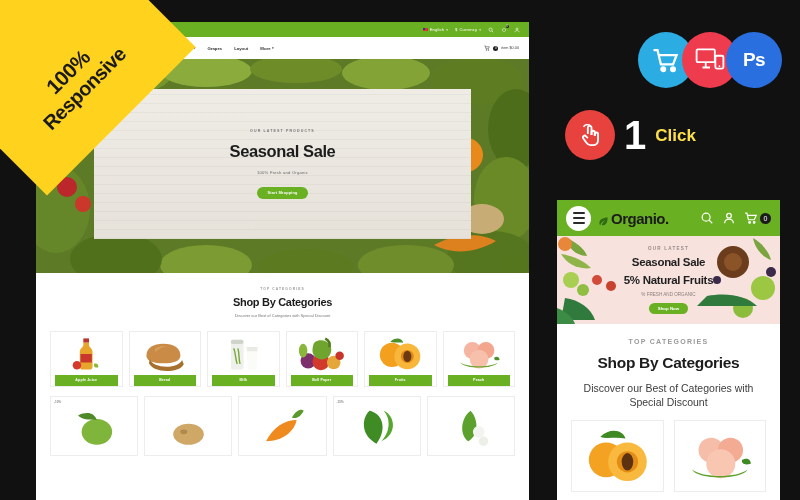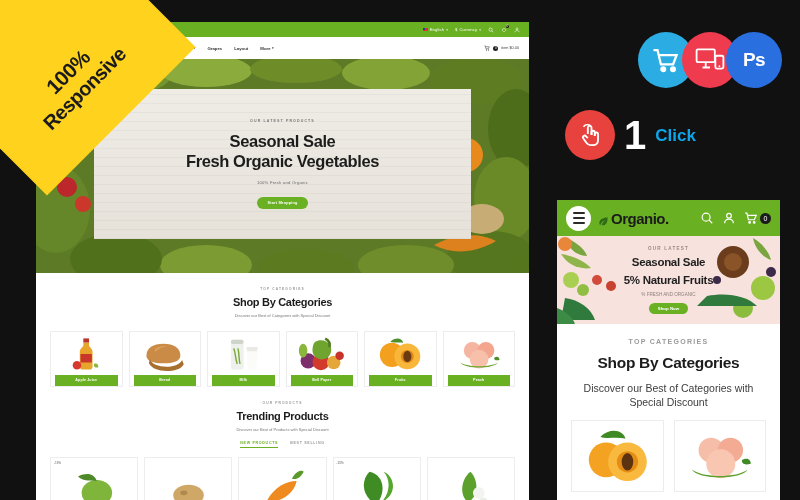--- a/index.html
+++ b/index.html
@@ -199,21 +199,21 @@
   .circ svg { width: 30px; height: 30px; }
   .ps-txt { color: #fff; font-size: 19px; font-weight: 700; letter-spacing: -.5px; }
 
   .install { position: absolute; left: 25px; top: 110px; display: flex; align-items: center; gap: 9px; }
   .install-ic {
     width: 50px; height: 50px; border-radius: 50%; background: #e8423f;
     display: flex; align-items: center; justify-content: center;
   }
   .install-ic svg { width: 26px; height: 26px; }
   .install-num { color: #fff; font-size: 40px; font-weight: 700; line-height: .9; }
-  .install-words { color: #0ea5e9; text-align: right; }
+  .install-words { color: #fde047; text-align: right; }
   .install-words .w1 { font-size: 17px; font-weight: 700; line-height: 1; }
   .install-words .w2 { font-size: 25px; font-weight: 700; line-height: 1.05; letter-spacing: -.5px; }
 
   
   .phone-mock {
     position: absolute; left: 17px; top: 200px;
     width: 223px; height: 300px; background: #fff; overflow: hidden;
   }
   .mb-head {
     height: 36px; background: #6ab023;
@@ -383,21 +383,20 @@
           <path d="M398 186c18-10 44-14 62-4-20 12-44 14-62 4z" fill="#e4821f"></path>
           <ellipse cx="62" cy="58" rx="13" ry="20" fill="#d7b27a"></ellipse>
           <ellipse cx="88" cy="64" rx="12" ry="18" fill="#d7b27a"></ellipse>
         </g>
       </svg>
     </div>
 
     <div class="hero-plank">
       <div class="hero-kicker">OUR LATEST PRODUCTS</div>
       <div class="hero-title">Seasonal Sale</div>
-      <div class="hero-title">Fresh Organic Vegetables</div>
       <div class="hero-sub">100%  Fresh and Organic</div>
       <div class="hero-btn">Start Shopping</div>
     </div>
   </div>
 
   <div class="sec">
     <div class="sec-kicker">TOP CATEGORIES</div>
     <div class="sec-title">Shop By Categories</div>
     <div class="sec-desc">Discover our Best of Categories with Special Discount</div>
   </div>
@@ -470,29 +469,20 @@
             <circle cx="34" cy="16" r="10" fill="#f3a58e"></circle>
             <circle cx="26" cy="26" r="11" fill="#f7c0ab"></circle>
             <path d="M4 30c8 6 36 6 44 0-4 8-40 8-44 0z" fill="#6fa52e"></path>
             <path d="M44 24c4-2 6 0 6 3-4 1-7 0-6-3z" fill="#4e8f2a"></path>
           </svg>
       </div>
       <div class="cat-label">Peach</div>
     </div>
   </div>
 
-  <div class="sec">
-    <div class="sec-kicker">OUR PRODUCTS</div>
-    <div class="sec-title">Trending Products</div>
-    <div class="sec-desc">Discover our Best of Products with Special Discount</div>
-    <div class="tabs">
-      <span class="tab active">NEW PRODUCTS</span>
-      <span class="tab">BEST SELLING</span>
-    </div>
-  </div>
 
   <div class="prod-row">
     <div class="prod-card">
       <span class="prod-badge">-10%</span>
       <svg viewBox="0 0 40 34">
           <ellipse cx="22" cy="22" rx="13" ry="11" fill="#7fb53a"></ellipse>
           <path d="M6 8c8-4 14-2 16 4-8-1-12 0-16-4z" fill="#4f8a28"></path>
         </svg>
     </div>
     <div class="prod-card">

